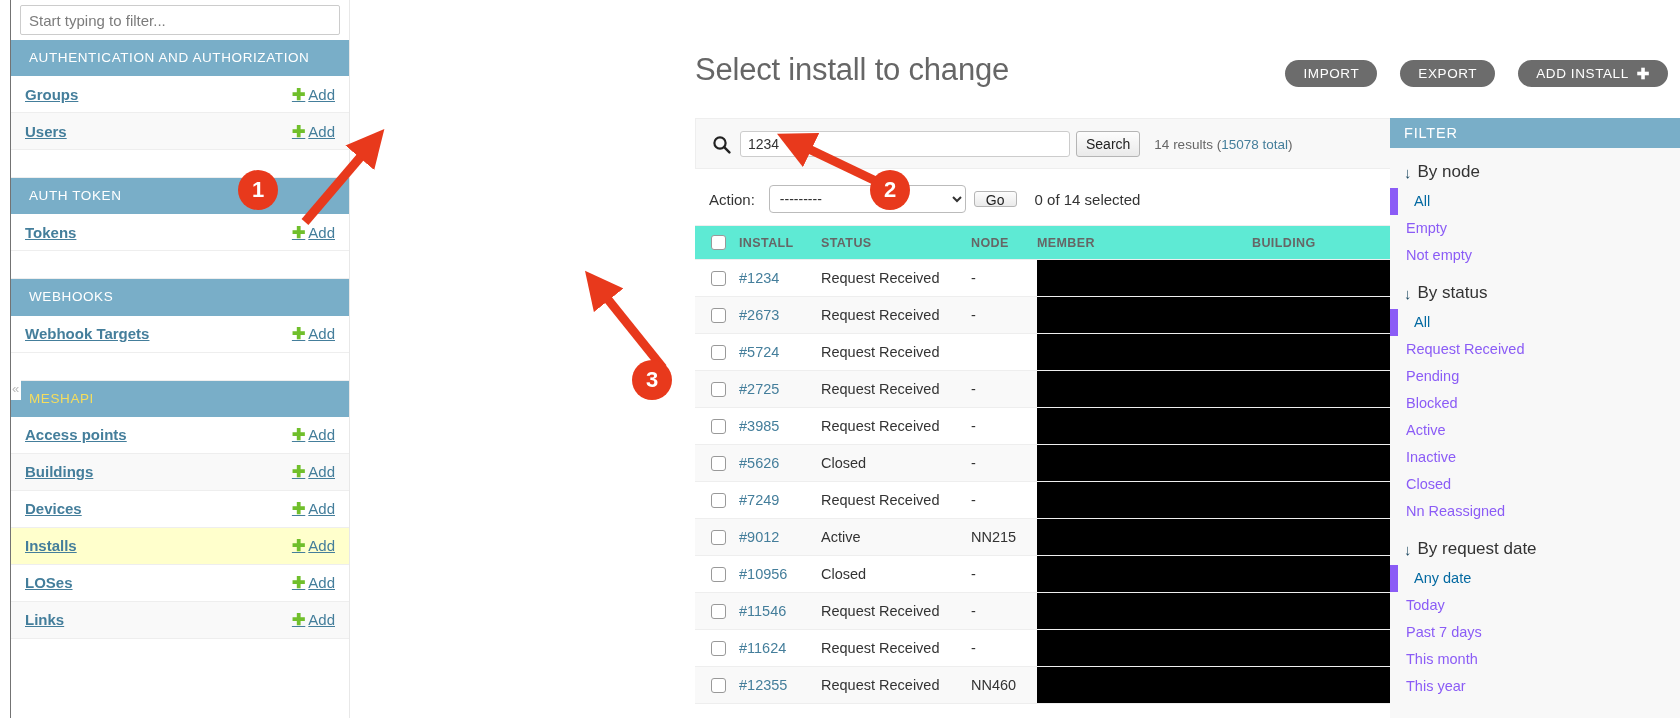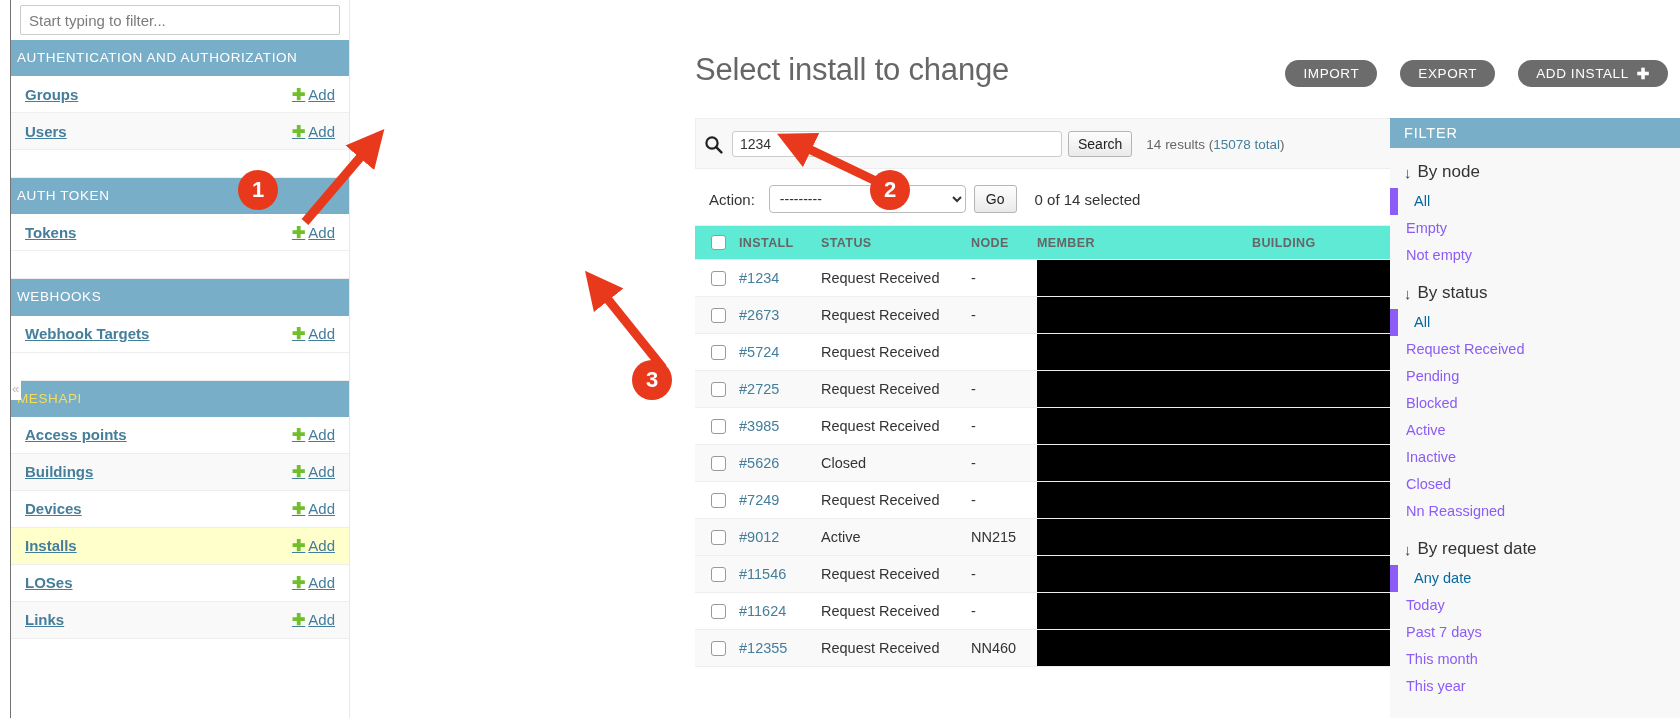--- a/index.html
+++ b/index.html
@@ -30,21 +30,21 @@
     background: #fff; outline: none;
   }
   .filter-input::placeholder { color: #7c7c7c; }
 
   .nav-module { }
   .nav-caption {
     background: #79aec8;
     color: #ffffff;
     font-size: 13.5px;
     letter-spacing: 0.6px;
-    padding: 9px 6px;
+    padding: 9px 18px;
     line-height: 1.35;
     text-transform: uppercase;
     font-weight: 400;
   }
   .nav-caption.current { color: #f5dd5d; }
   .nav-row {
     display: flex; align-items: center; justify-content: space-between;
     padding: 8px 14px 8px 14px;
     border-bottom: 1px solid #eee;
     background: #fff;
@@ -97,21 +97,21 @@
   }
   .obj-btn .plusglyph { font-size: 15px; font-weight: bold; }
 
   
   #changelist {
     position: absolute; left: 344px; top: 94px; right: 0; bottom: 0;
   }
   #toolbar {
     background: #f8f8f8;
     border: 1px solid #eee;
-    padding: 12px 10px 11px 6px;
+    padding: 12px 10px 11px 14px;
     display: flex; align-items: center;
     width: 913px;
   }
   .search-icon {
     width: 22px; height: 22px;
     margin-right: 8px;
     display: inline-flex; align-items: center; justify-content: center;
   }
   #searchbar {
     width: 330px; height: 26px;
@@ -142,21 +142,21 @@
   }
   .action-label { font-size: 15px; color: #333; margin-right: 14px; }
   .action-select {
     width: 197px; height: 28px;
     border: 1px solid #bbb; border-radius: 4px;
     font-size: 14px; padding: 0 6px; background: #fff;
     font-family: "Liberation Sans", sans-serif;
     color: #333;
   }
   .go-btn {
-    margin-left: 8px; height: 28px; padding: 0 11px;
+    margin-left: 8px; height: 16px; padding: 0 11px;
     background: linear-gradient(#fdfdfd, #eaeaea);
     border: 1px solid #b5b5b5; border-radius: 3px;
     font-size: 14px; color: #222; cursor: pointer;
     font-family: "Liberation Sans", sans-serif;
   }
   .action-counter { margin-left: 18px; font-size: 15px; color: #333; }
 
   
   #result_list { border-collapse: collapse; width: 913px; table-layout: fixed; }
   #result_list thead th {
@@ -432,20 +432,31 @@
               <td class="col-building redact"></td>
               <td class="col-unit redact"></td>
             </tr>
             <tr class="row2">
               <td class="cb-cell">
                 <span class="chk"></span>
               </td>
               <td class="col-install"><a href="#">#9012</a></td>
               <td class="col-status">Active</td>
               <td class="col-node">NN215</td>
+              <td class="col-member redact"></td>
+              <td class="col-building redact"></td>
+              <td class="col-unit redact"></td>
+            </tr>
+            <tr class="row1">
+              <td class="cb-cell">
+                <span class="chk"></span>
+              </td>
+              <td class="col-install"><a href="#">#10956</a></td>
+              <td class="col-status">Closed</td>
+              <td class="col-node">-</td>
               <td class="col-member redact"></td>
               <td class="col-building redact"></td>
               <td class="col-unit redact"></td>
             </tr>
             <tr class="row2">
               <td class="cb-cell">
                 <span class="chk"></span>
               </td>
               <td class="col-install"><a href="#">#11546</a></td>
               <td class="col-status">Request Received</td>

